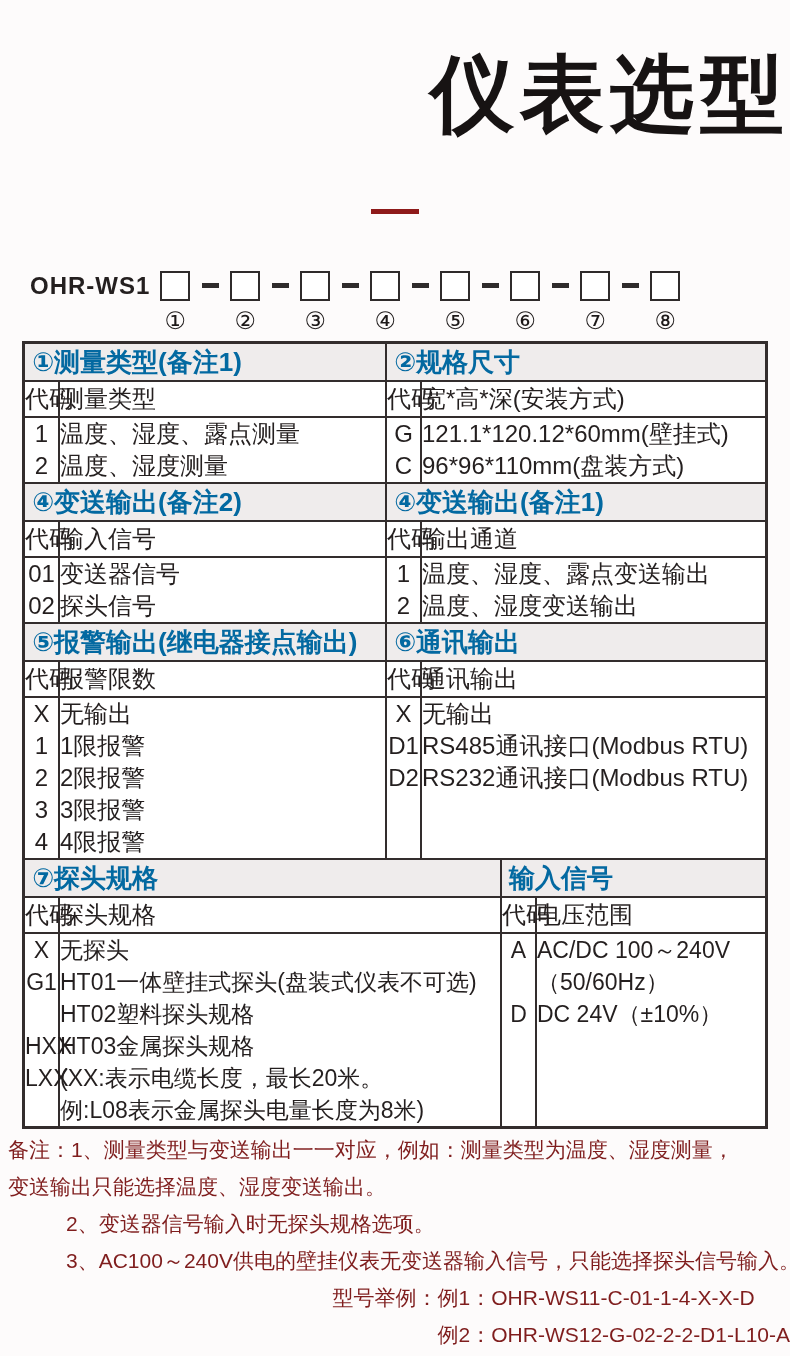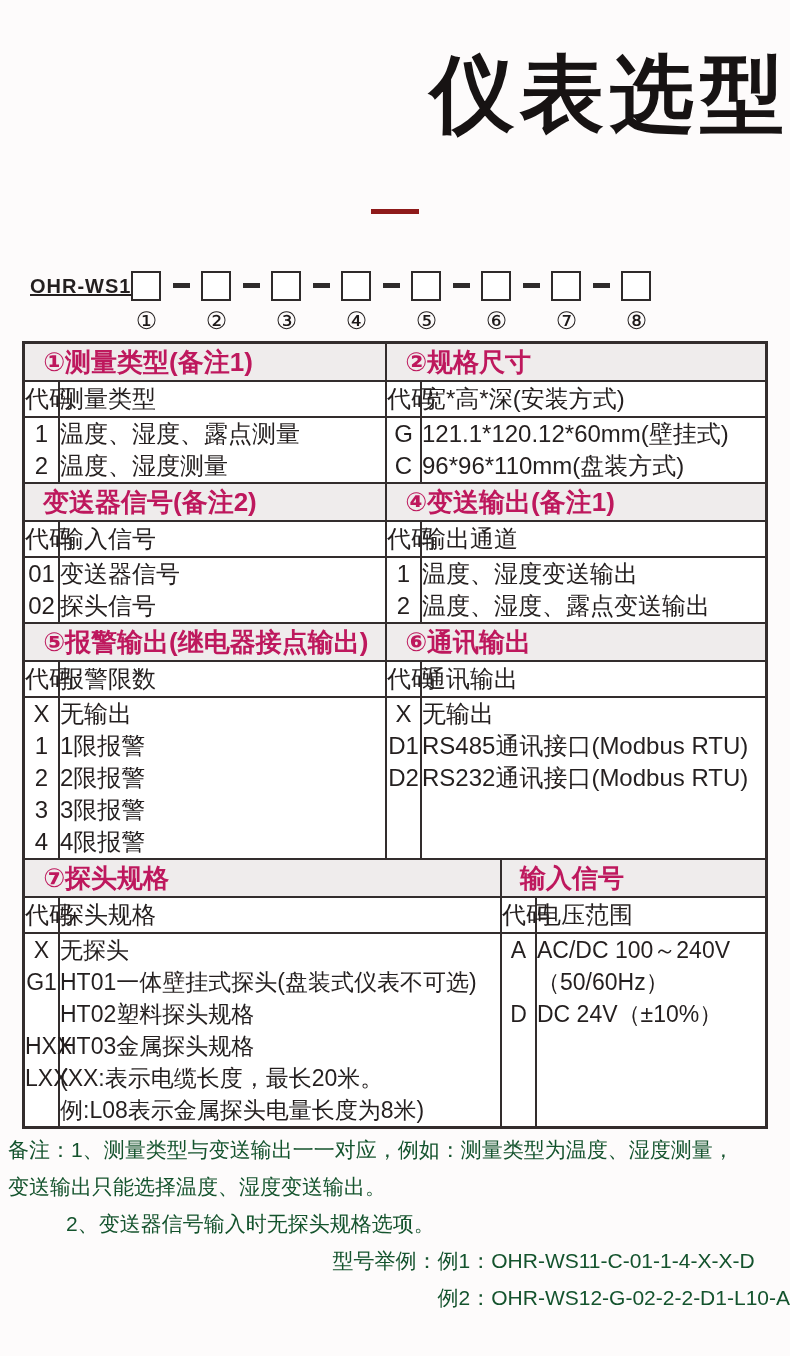--- a/index.html
+++ b/index.html
@@ -26,24 +26,23 @@
   .title-underline{
     position:absolute;top:209px;left:371px;
     width:48px;height:5px;
   }
   
   .model-row{
     position:absolute;top:266px;left:30px;
     display:flex;align-items:flex-start;
   }
   .model-prefix{
-    font-size:20px;font-weight:bold;letter-spacing:1px;
-    line-height:36px;margin-top:2px;
+    font-size:24px;font-weight:bold;letter-spacing:1px;
+    line-height:36px;margin-top:2px;margin-right:10px;
     white-space:nowrap;
-    text-decoration:underline;
   }
   .slot{display:flex;flex-direction:column;align-items:center;width:30px;}
   .slot .box{
     width:30px;height:30px;margin-top:5px;
     border:2px solid #2f2b2b;background:#fff;
   }
   .slot .slot-num{
     margin-top:7px;font-size:24px;line-height:26px;color:#1d1919;
   }
   .dash{
@@ -58,40 +57,40 @@
   }
   .band{display:grid;grid-template-columns:362px 1fr;}
   .band + .band{border-top:2px solid var(--bd);}
   .band.g2{grid-template-columns:477px 1fr;}
   .sec.left{border-right:2px solid var(--bd);}
   .sec-title{
     height:38px;line-height:36px;
     background:var(--hdrbg);
     border-bottom:2px solid var(--bd);
     font-size:26px;font-weight:600;
-    padding-left:18px;white-space:nowrap;
-    color:#be185d;
+    padding-left:7px;white-space:nowrap;
+    color:#0369a1;
   }
   .sec-head{
     display:flex;height:36px;line-height:34px;
     border-bottom:2px solid var(--bd);
     font-size:24px;white-space:nowrap;
   }
   .code-cell{width:35px;flex:none;border-right:2px solid var(--bd);text-align:center;}
   .desc-cell{flex:1;padding-left:0;overflow:hidden;}
   .sec-body{display:flex;font-size:24px;}
   .sec-body .ln{height:32px;line-height:32px;white-space:nowrap;}
   .sec-body.h2{height:64px;}
   .sec-body.h5{height:160px;}
   .sec-body.h6{height:192px;}
   .band.g2 .sec-body{font-size:23px;}
   
   .notes{
     position:absolute;top:1131px;left:0;width:790px;
-    font-size:21px;line-height:37px;color:#14532d;
+    font-size:21px;line-height:37px;color:#7f1d1d;
   }
   .note-1{padding-left:8px;padding-right:40px;}
   .note-2,.note-3{margin-left:66px;white-space:nowrap;}
   .examples{display:flex;margin-left:58px;justify-content:flex-end;}
   .examples .ex-label{white-space:nowrap;}
   .examples .ex-col div{white-space:nowrap;}
 </style>
 </head>
 <body>
 
@@ -176,21 +175,21 @@
         <div class="desc-cell">
           <div class="ln">121.1*120.12*60mm(壁挂式)</div>
           <div class="ln">96*96*110mm(盘装方式)</div>
         </div>
       </div>
     </div>
   </div>
 
   <div class="band">
     <div class="sec left">
-      <div class="sec-title">变送器信号(备注2)</div>
+      <div class="sec-title">④变送输出(备注2)</div>
       <div class="sec-head">
         <div class="code-cell">代码</div>
         <div class="desc-cell">输入信号</div>
       </div>
       <div class="sec-body h2">
         <div class="code-cell">
           <div class="ln">01</div>
           <div class="ln">02</div>
         </div>
         <div class="desc-cell">
@@ -204,22 +203,22 @@
       <div class="sec-head">
         <div class="code-cell">代码</div>
         <div class="desc-cell">输出通道</div>
       </div>
       <div class="sec-body h2">
         <div class="code-cell">
           <div class="ln">1</div>
           <div class="ln">2</div>
         </div>
         <div class="desc-cell">
+          <div class="ln">温度、湿度、露点变送输出</div>
           <div class="ln">温度、湿度变送输出</div>
-          <div class="ln">温度、湿度、露点变送输出</div>
         </div>
       </div>
     </div>
   </div>
 
   <div class="band">
     <div class="sec left">
       <div class="sec-title">⑤报警输出(继电器接点输出)</div>
       <div class="sec-head">
         <div class="code-cell">代码</div>
@@ -308,20 +307,21 @@
         </div>
       </div>
     </div>
   </div>
 
 </div>
 
 <div class="notes">
   <p class="note-1">备注：1、测量类型与变送输出一一对应，例如：测量类型为温度、湿度测量，变送输出只能选择温度、湿度变送输出。</p>
   <p class="note-2">2、变送器信号输入时无探头规格选项。</p>
+  <p class="note-3">3、AC100～240V供电的壁挂仪表无变送器输入信号，只能选择探头信号输入。</p>
   <div class="examples">
     <span class="ex-label">型号举例：</span>
     <div class="ex-col">
       <div>例1：OHR-WS11-C-01-1-4-X-X-D</div>
       <div>例2：OHR-WS12-G-02-2-2-D1-L10-A</div>
     </div>
   </div>
 </div>
 
 </body></html>

